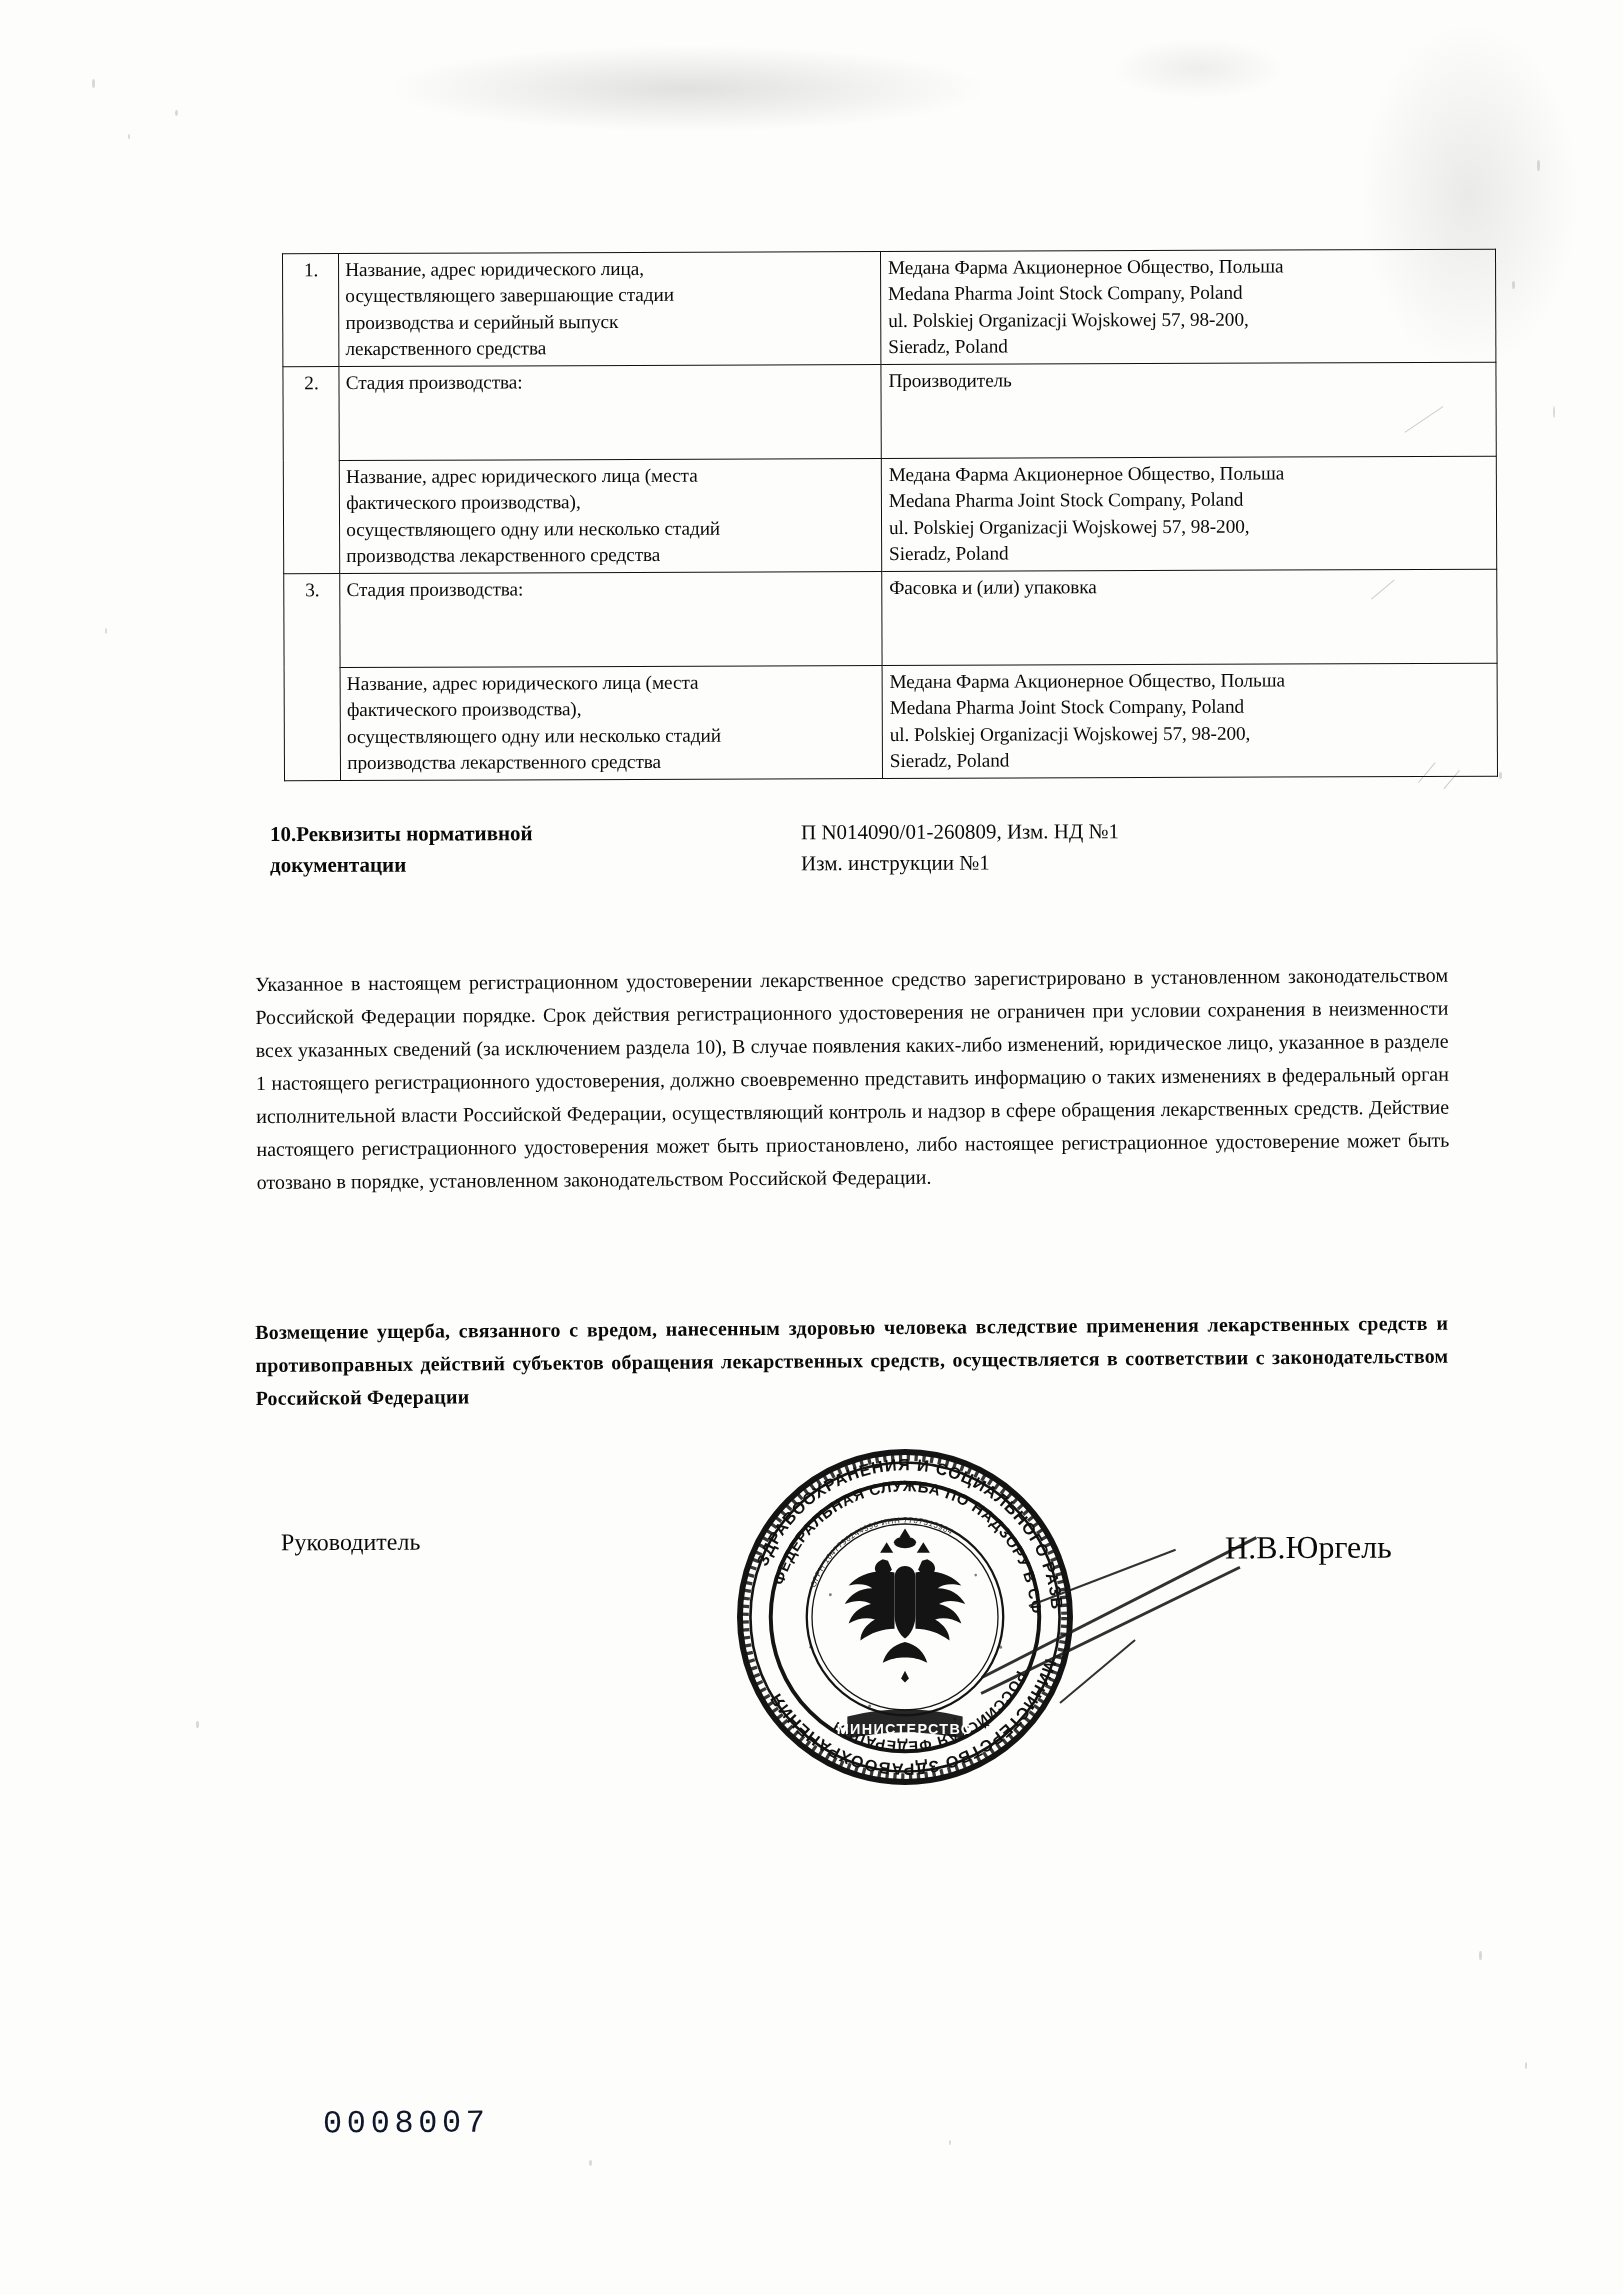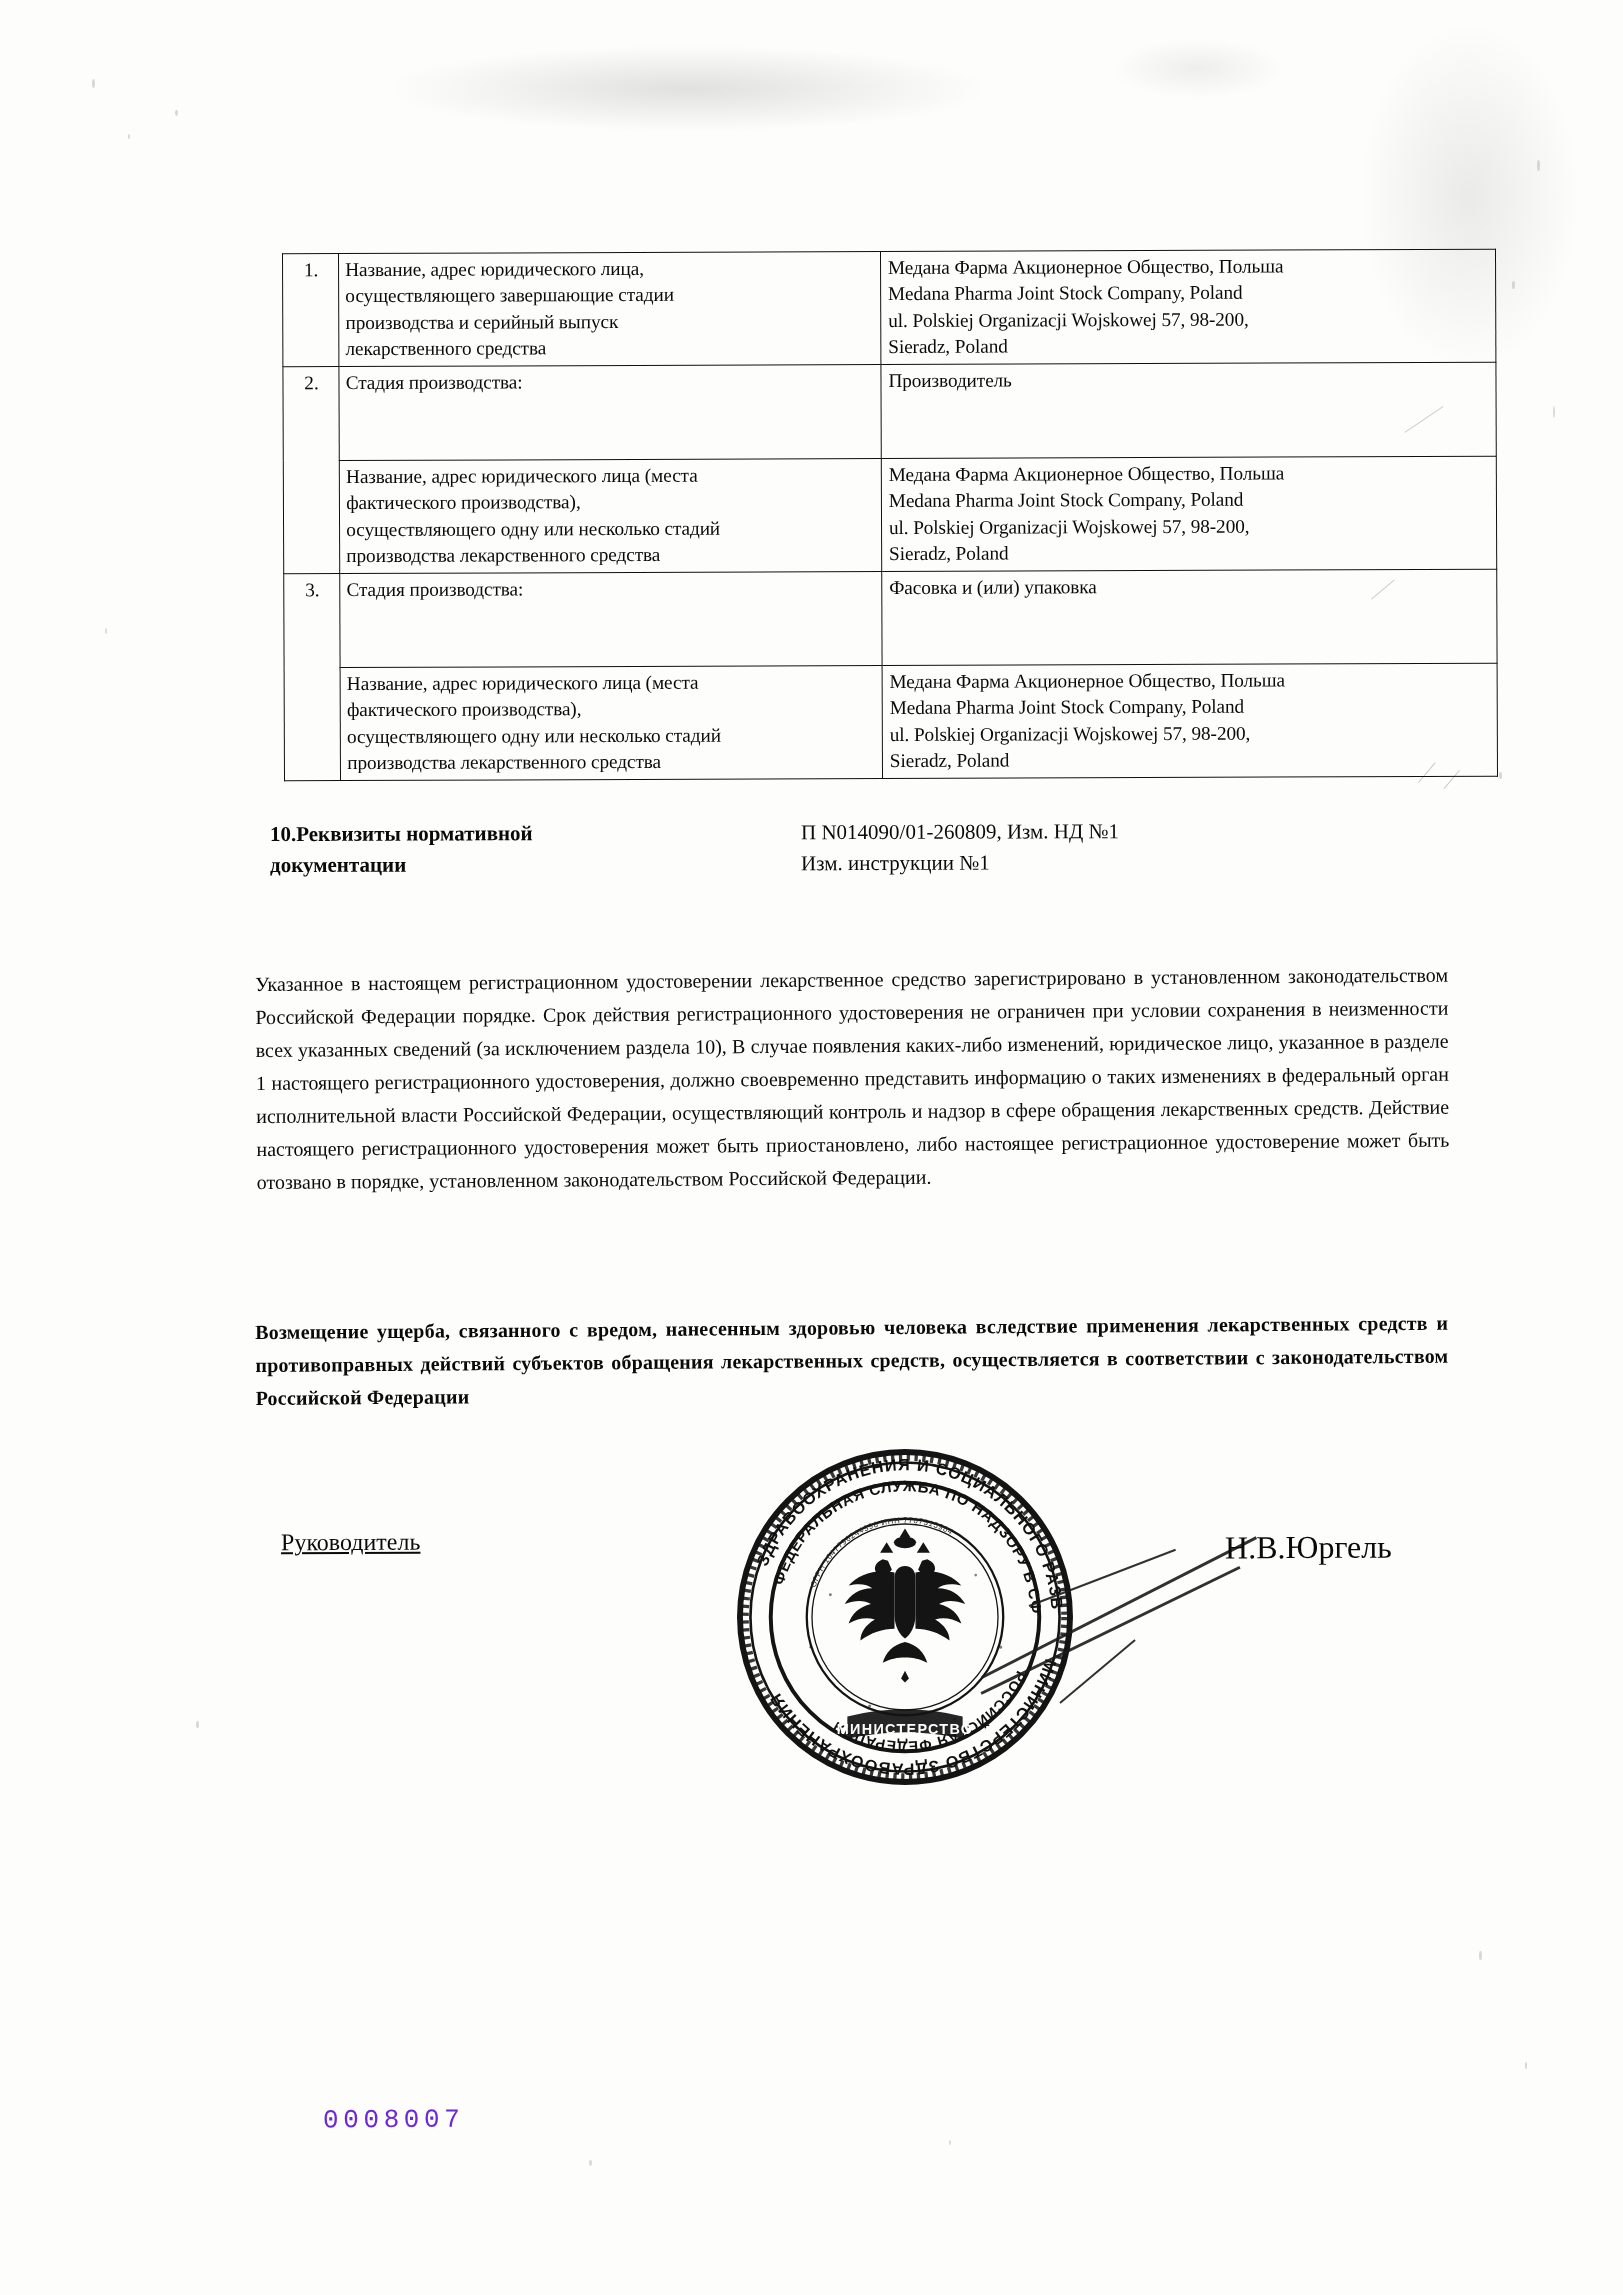--- a/index.html
+++ b/index.html
@@ -123,21 +123,20 @@
     top: 1529px;
     width: 1623px;
     height: 52px;
   }
   .sign-title {
     position: absolute;
     left: 281px;
     top: 0;
     font-size: 24px;
     transform: rotate(-0.3deg);
-    text-decoration: underline;
   }
   .sign-name {
     position: absolute;
     left: 1225px;
     top: 0;
     font-size: 32px;
     transform: rotate(-0.3deg);
   }
 
   
@@ -158,23 +157,23 @@
     height: 372px;
     pointer-events: none;
   }
   .seal svg { width: 100%; height: 100%; display: block; }
 
   
   .page-no {
     position: absolute;
     left: 323px;
     top: 2105px;
-    font-size: 26px;
+    font-size: 32px;
     letter-spacing: 4.6px;
-    color: #6d28d9;
+    color: #0f172a;
     font-family: "Liberation Mono", "DejaVu Sans Mono", monospace;
     transform: rotate(-0.35deg);
   }
 </style>
 </head>
 <body>
 
 <div class="page">
 
   <div class="smudge" style="left:393px;top:46px;width:589px;height:85px;"></div>

